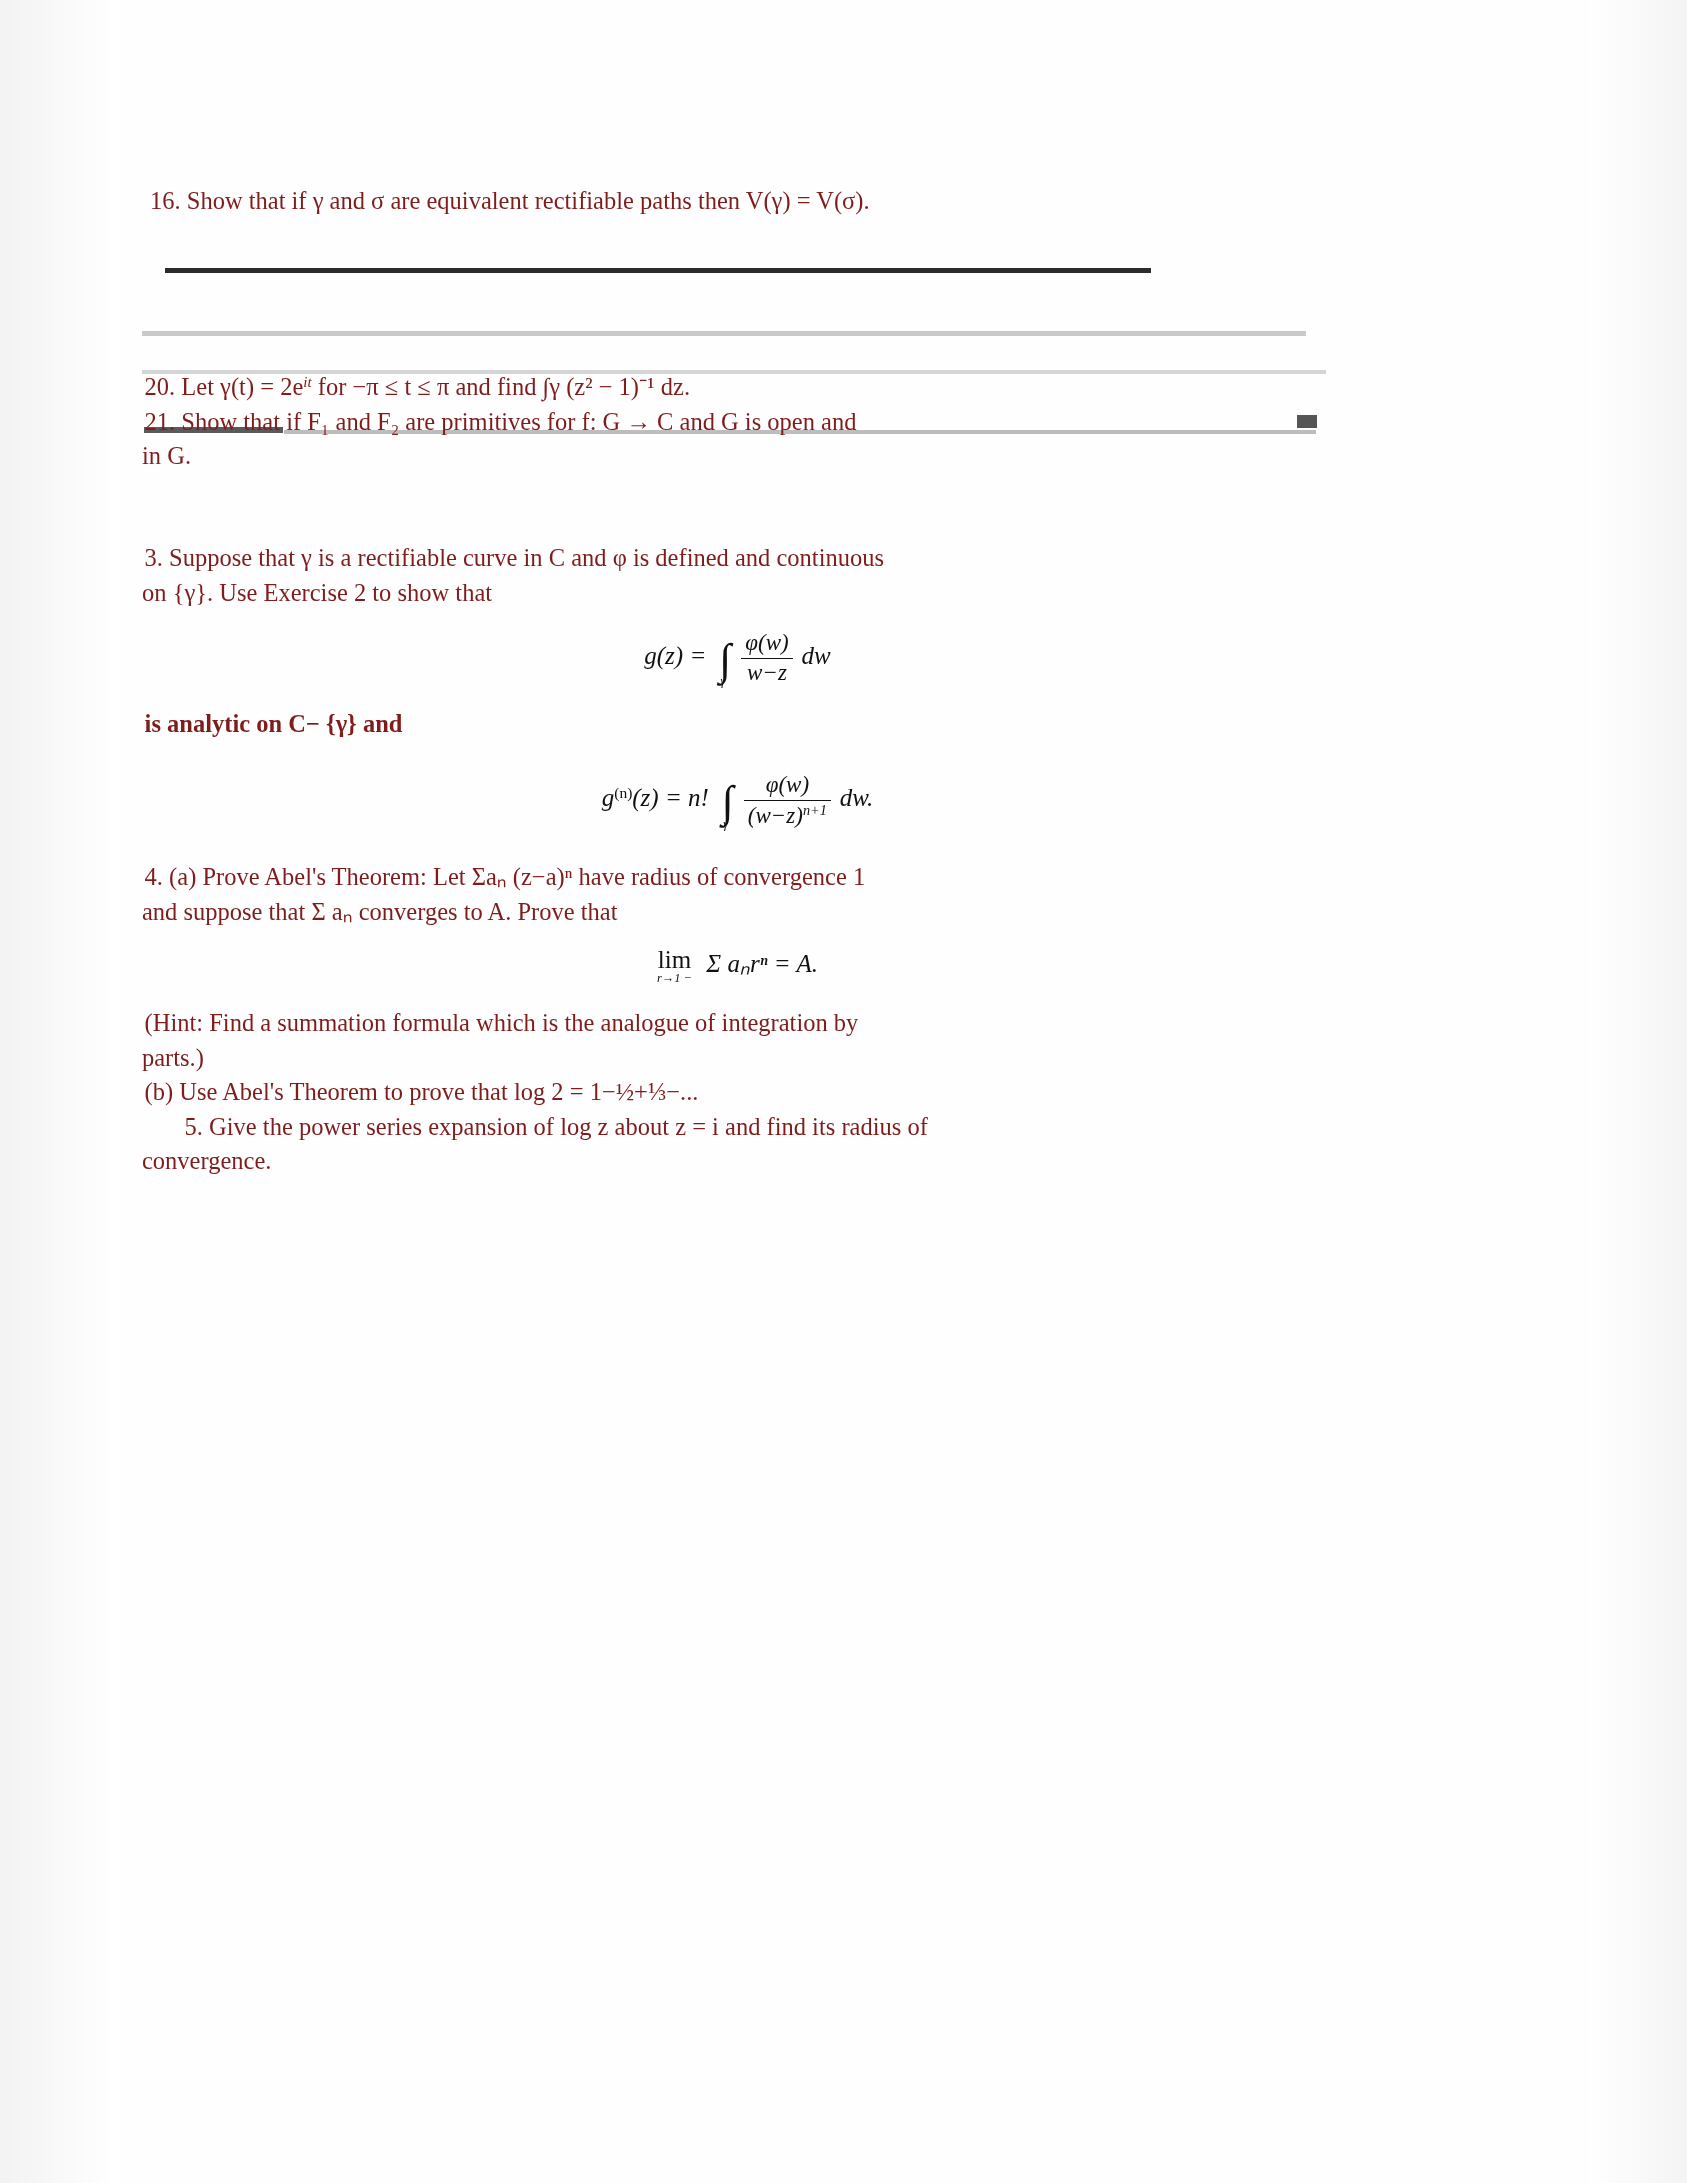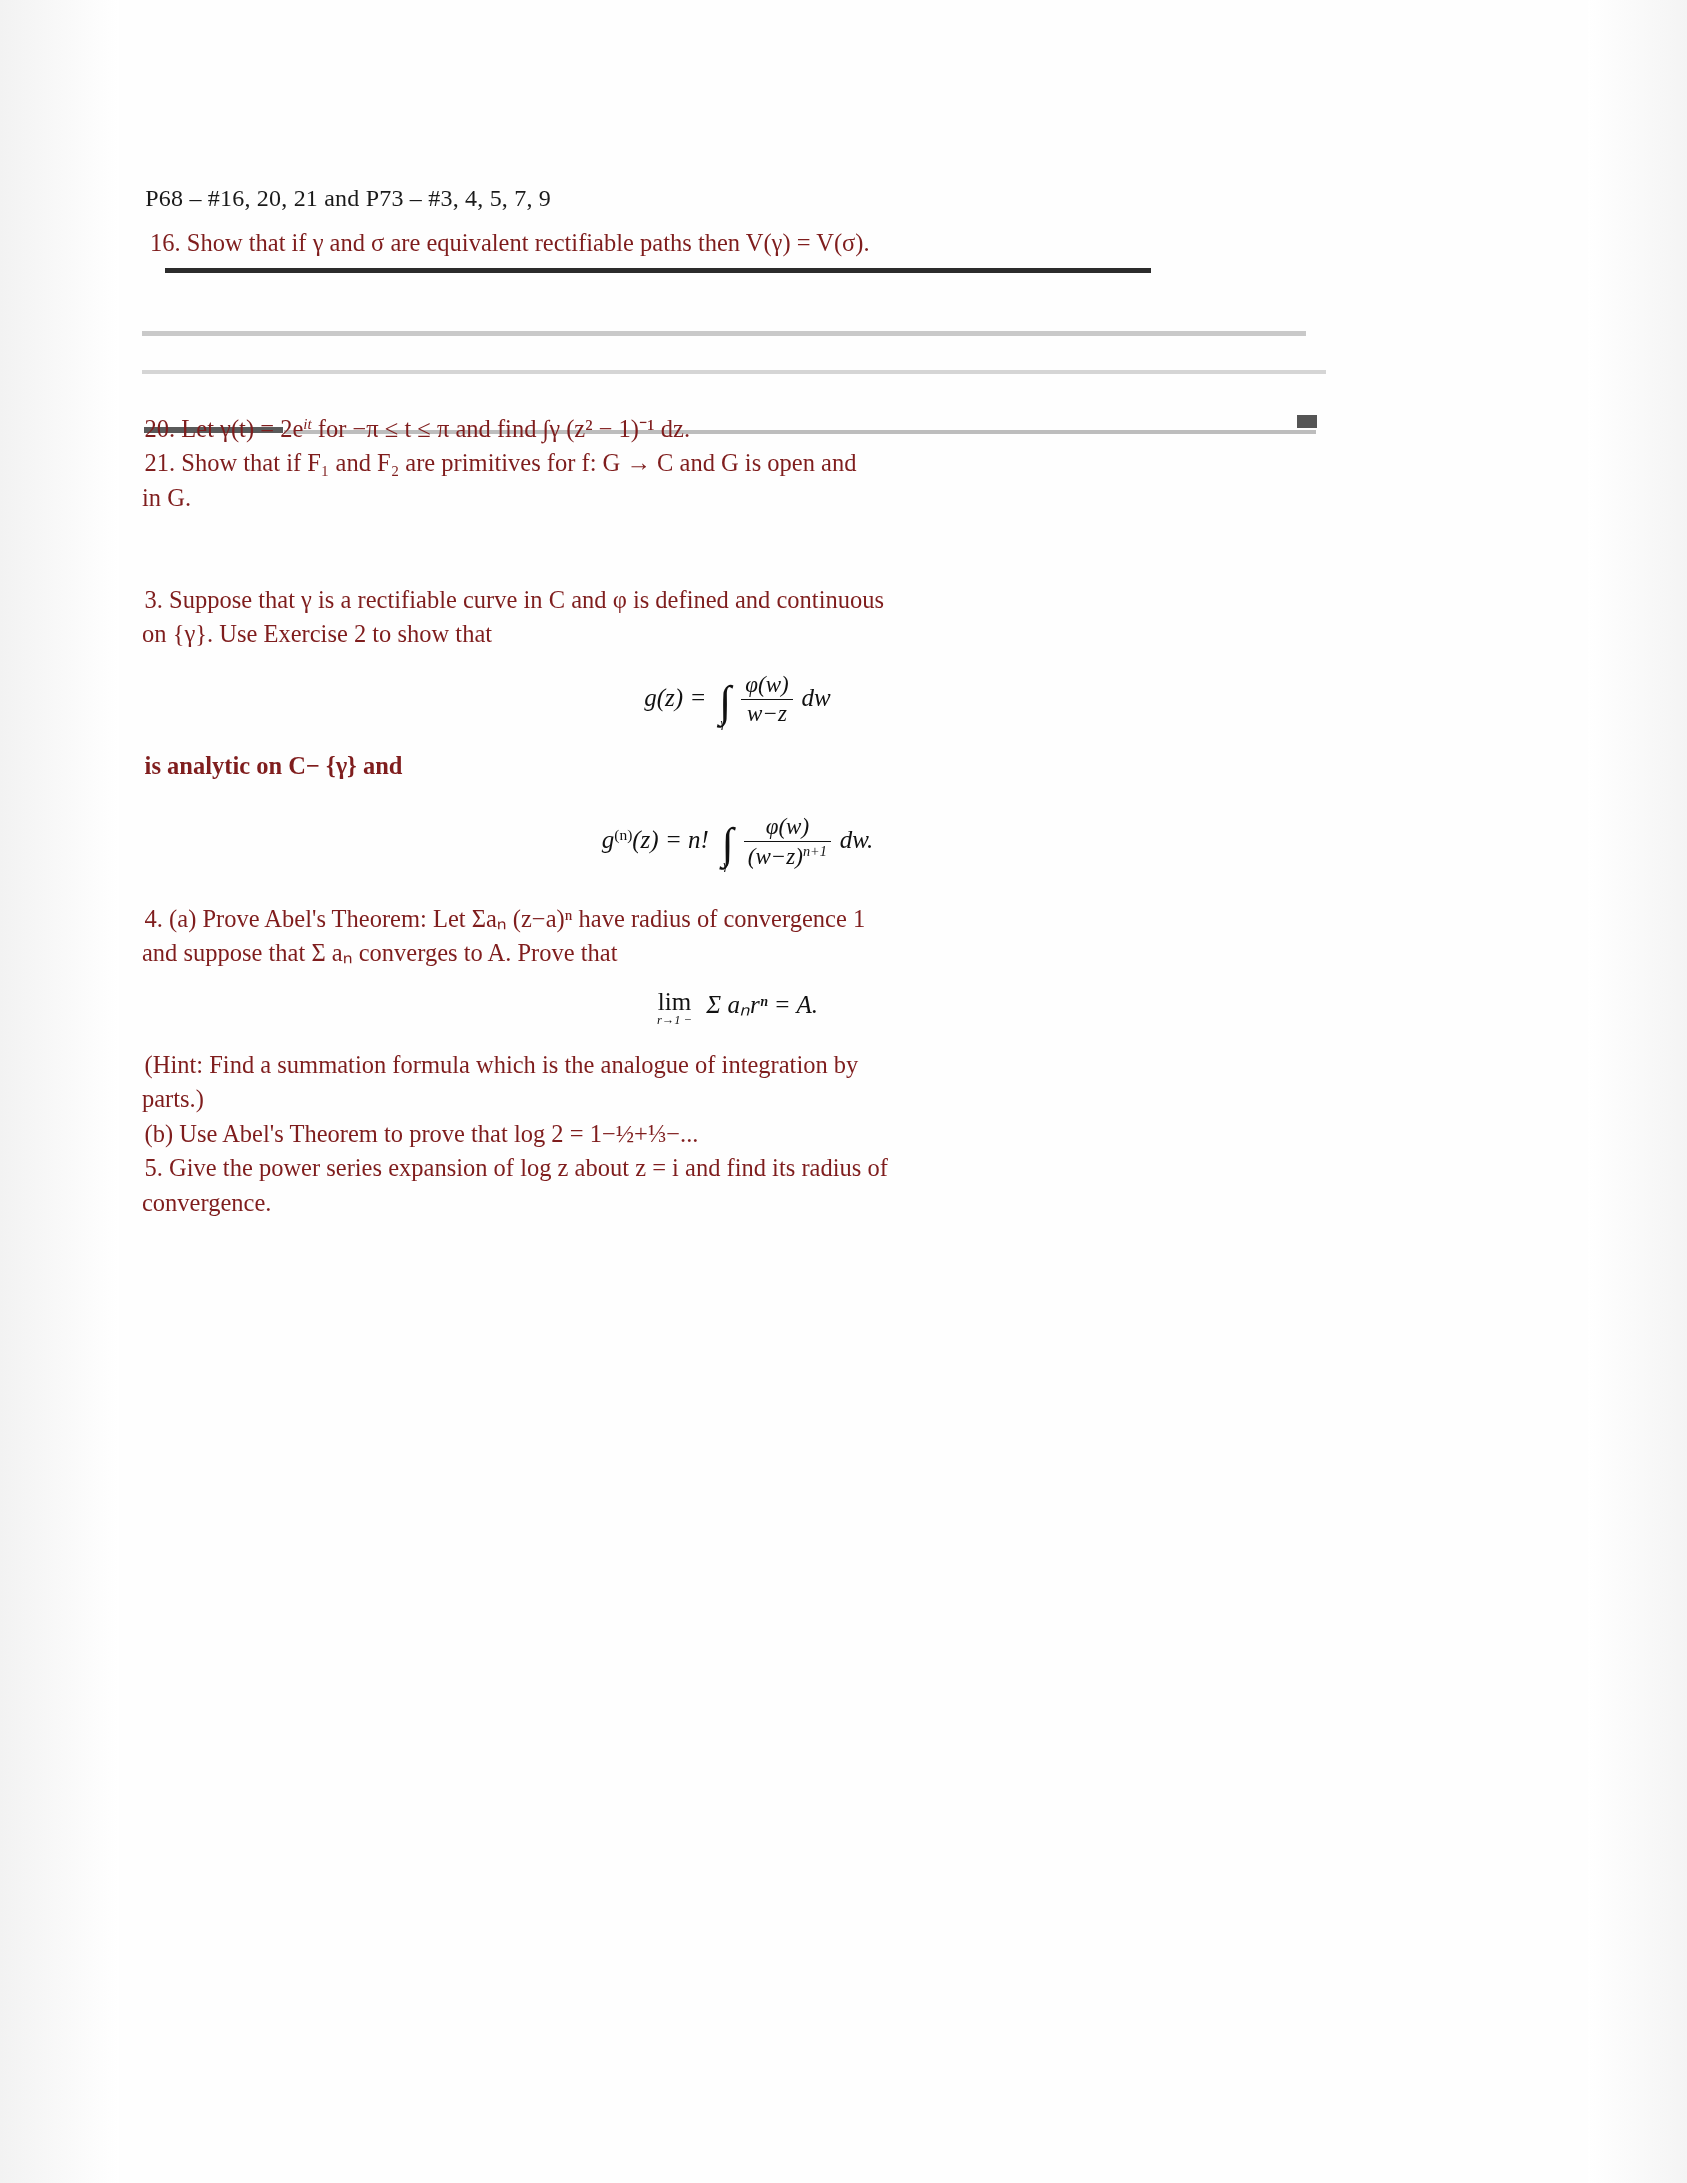--- a/index.html
+++ b/index.html
@@ -132,21 +132,20 @@
 
   <div class="smudge a"></div>
   <div class="smudge b"></div>
   <div class="smudge c"></div>
   <div class="smudge d"></div>
   <div class="smudge e"></div>
   <div class="smudge f"></div>
 
   <div class="content">
 
-    <div class="handwritten-header">P68 – #16, 20, 21 and P73 – #3, 4, 5, 7, 9</div>
 
     <p class="prob" style="padding-left:8px;">16.  Show that if γ and σ are equivalent rectifiable paths then V(γ) = V(σ).</p>
 
     <div style="height:152px;"></div>
 
     <p class="prob" style="padding-left:2.6px;">
       <span>20.  Let γ(t) = 2e</span><sup class="ital">it</sup><span> for −π ≤ t ≤ π and find ∫γ (z² − 1)⁻¹ dz.</span>
     </p>
 
     <p class="prob" style="padding-left:2.6px;">21.  Show that if F₁ and F₂ are primitives for f: G → C and G is open and</p>
@@ -193,18 +192,18 @@
         <span>lim</span>
         <span class="small ital">r→1 −</span>
       </span>
       <span class="ital">Σ aₙrⁿ  =  A.</span>
     </div>
 
     <p class="prob gap-s" style="padding-left:2.6px;">(Hint: Find a summation formula which is the analogue of integration by</p>
     <p class="prob">parts.)</p>
     <p class="prob" style="padding-left:2.6px;">(b)  Use Abel's Theorem to prove that log 2 = 1−½+⅓−...</p>
 
-    <p class="prob" style="padding-left:2.6px;">5.  Give the power series expansion of log z about z = i and find its radius of</p>
+    <p class="prob" style="padding-left:2.6px;margin-left:40px;">5.  Give the power series expansion of log z about z = i and find its radius of</p>
     <p class="prob">convergence.</p>
 
   </div>
 </div>
 
 
 </body></html>

